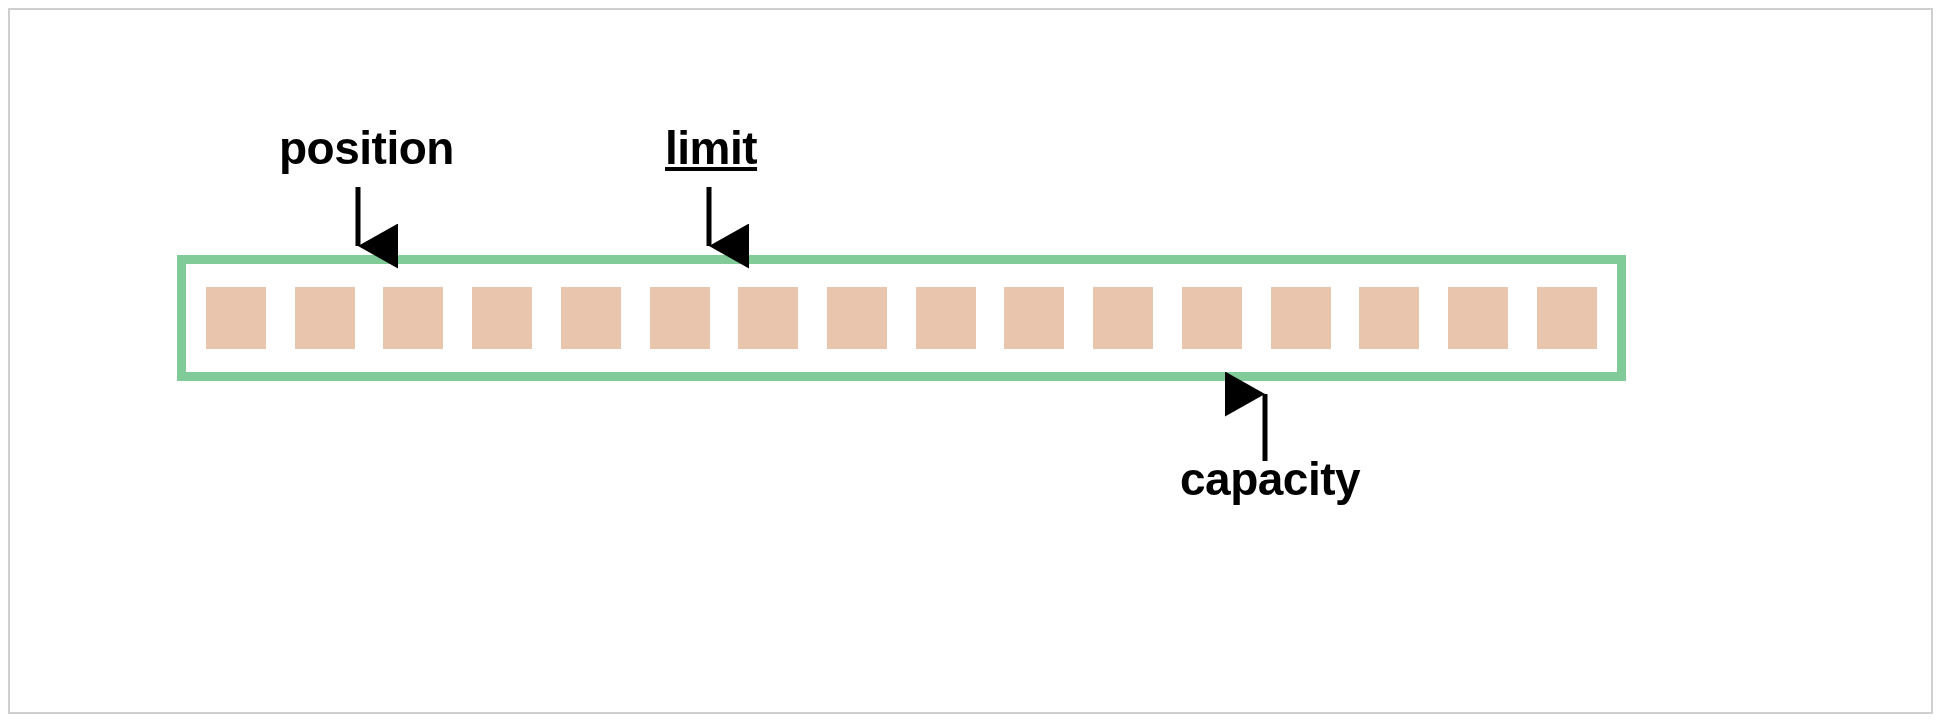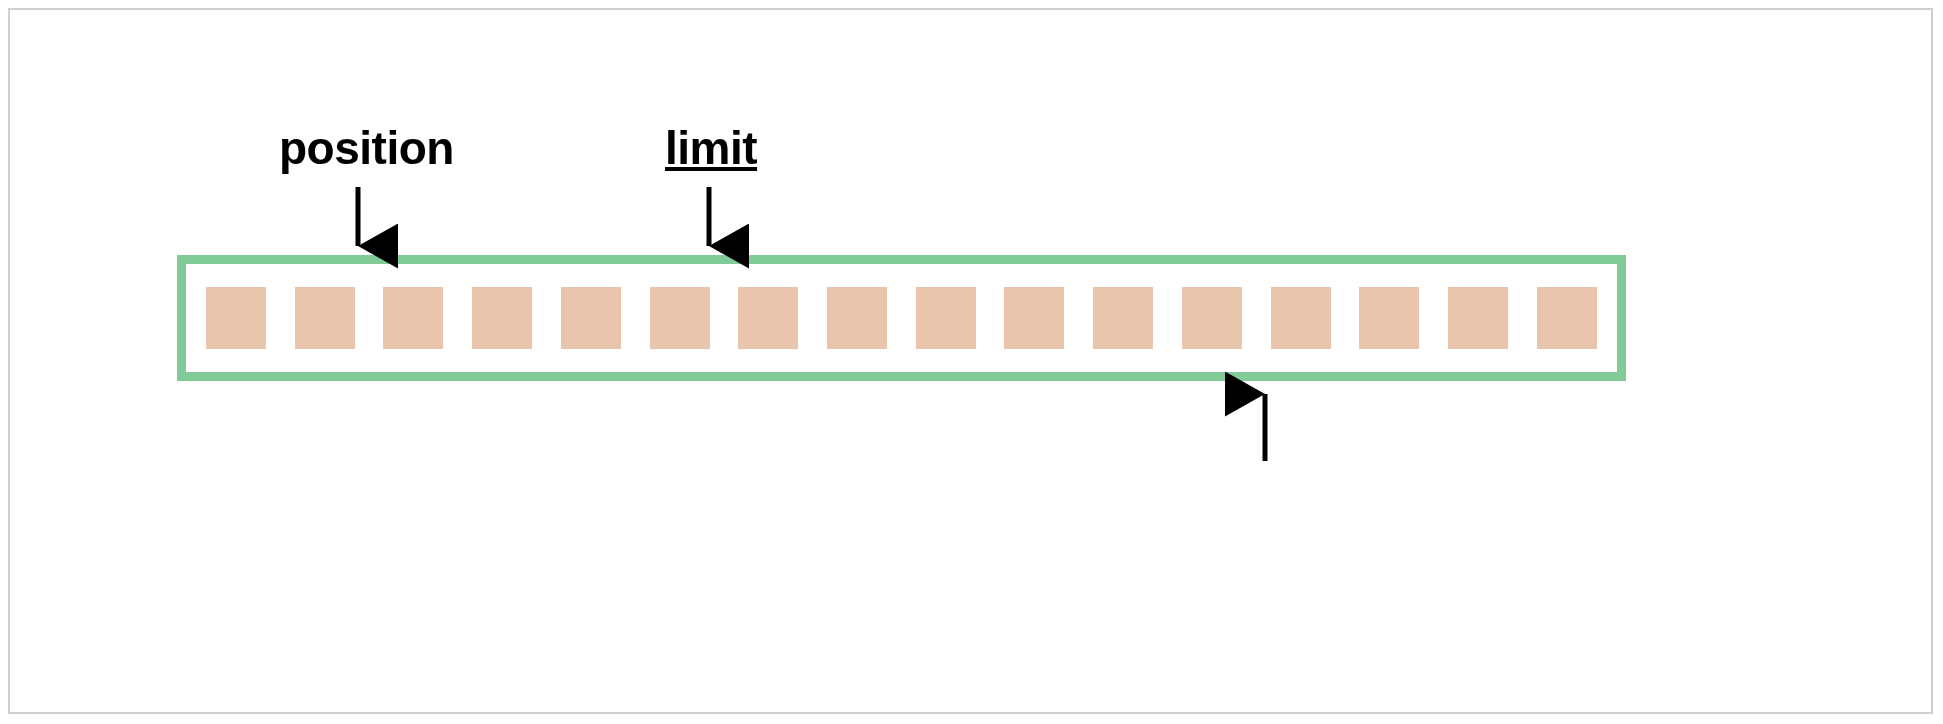--- a/index.html
+++ b/index.html
@@ -145,15 +145,16 @@
 
       <g>
         <line x1="1265" y1="437" x2="1265" y2="370" stroke="#000000" stroke-width="5" marker-end="url(#head-down)"></line>
       </g>
     </svg>
 
     <div class="label label-position">position</div>
 
     <div class="label label-limit">limit</div>
 
+    <div class="label label-capacity">capacity</div>
 
   </div>
 </div>
 
 </body></html>

